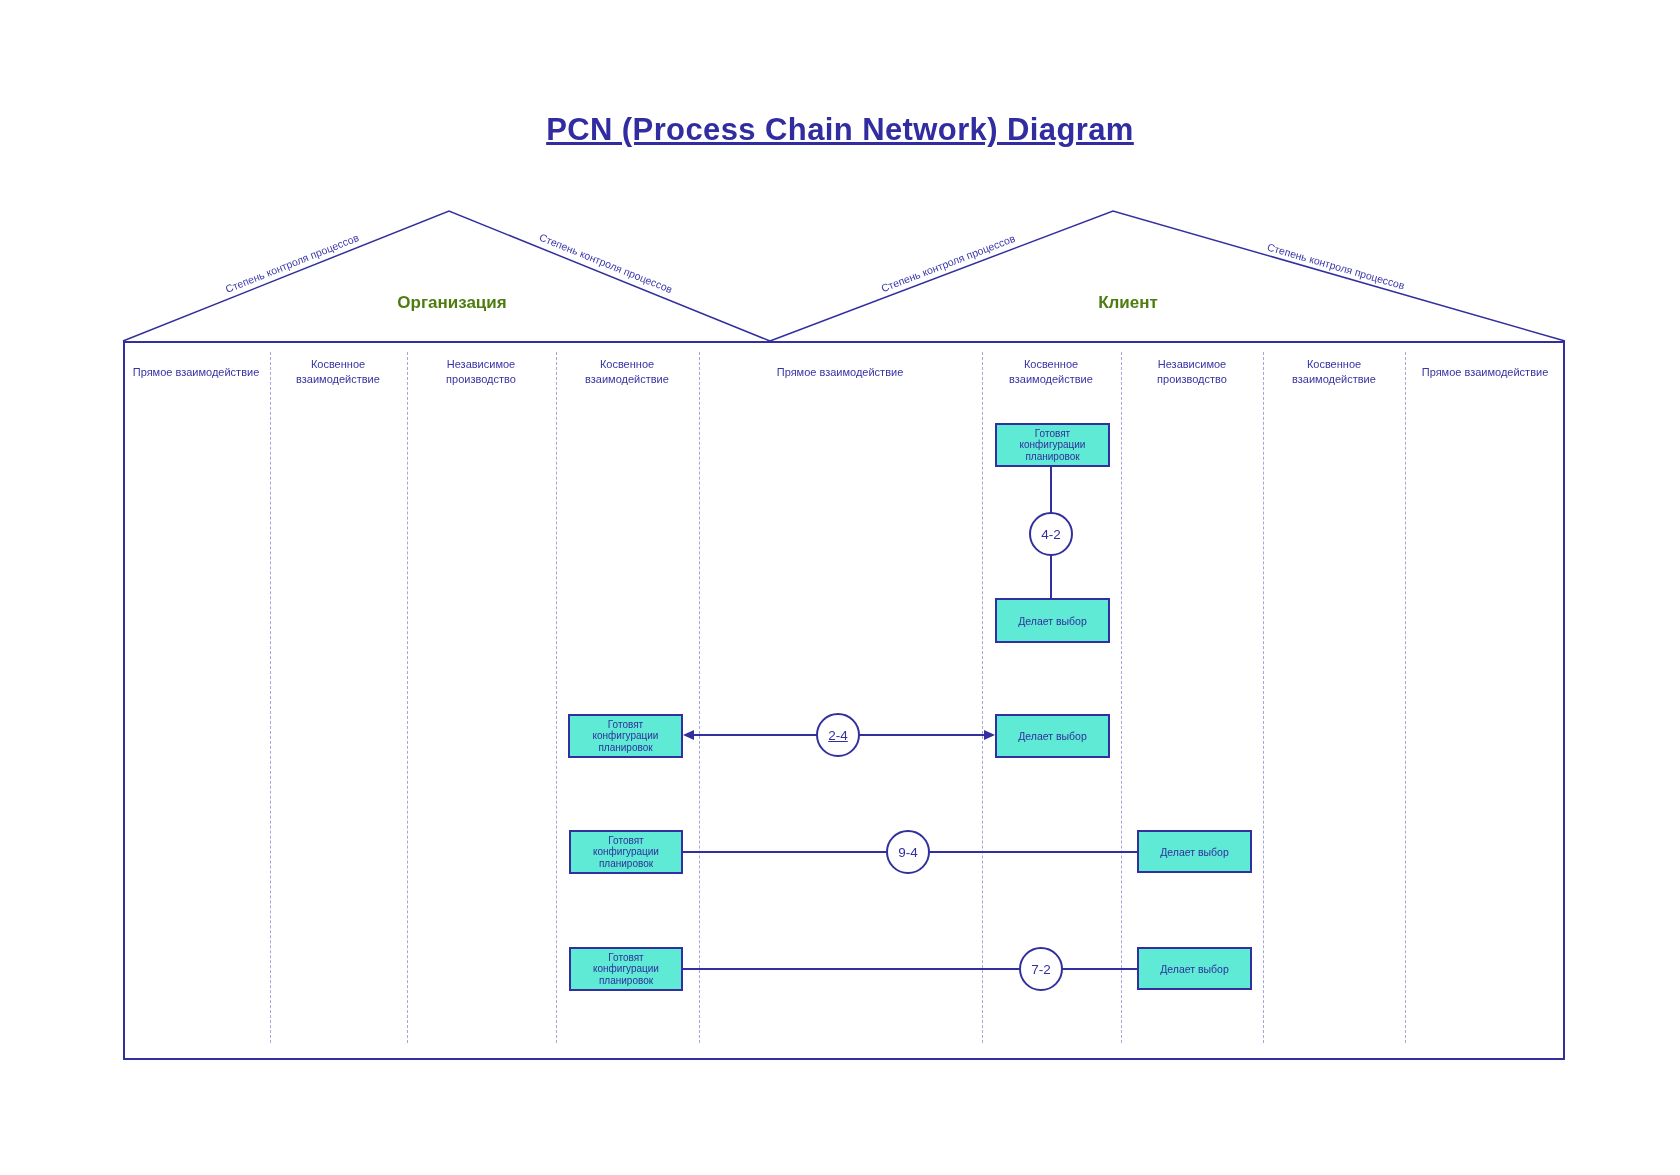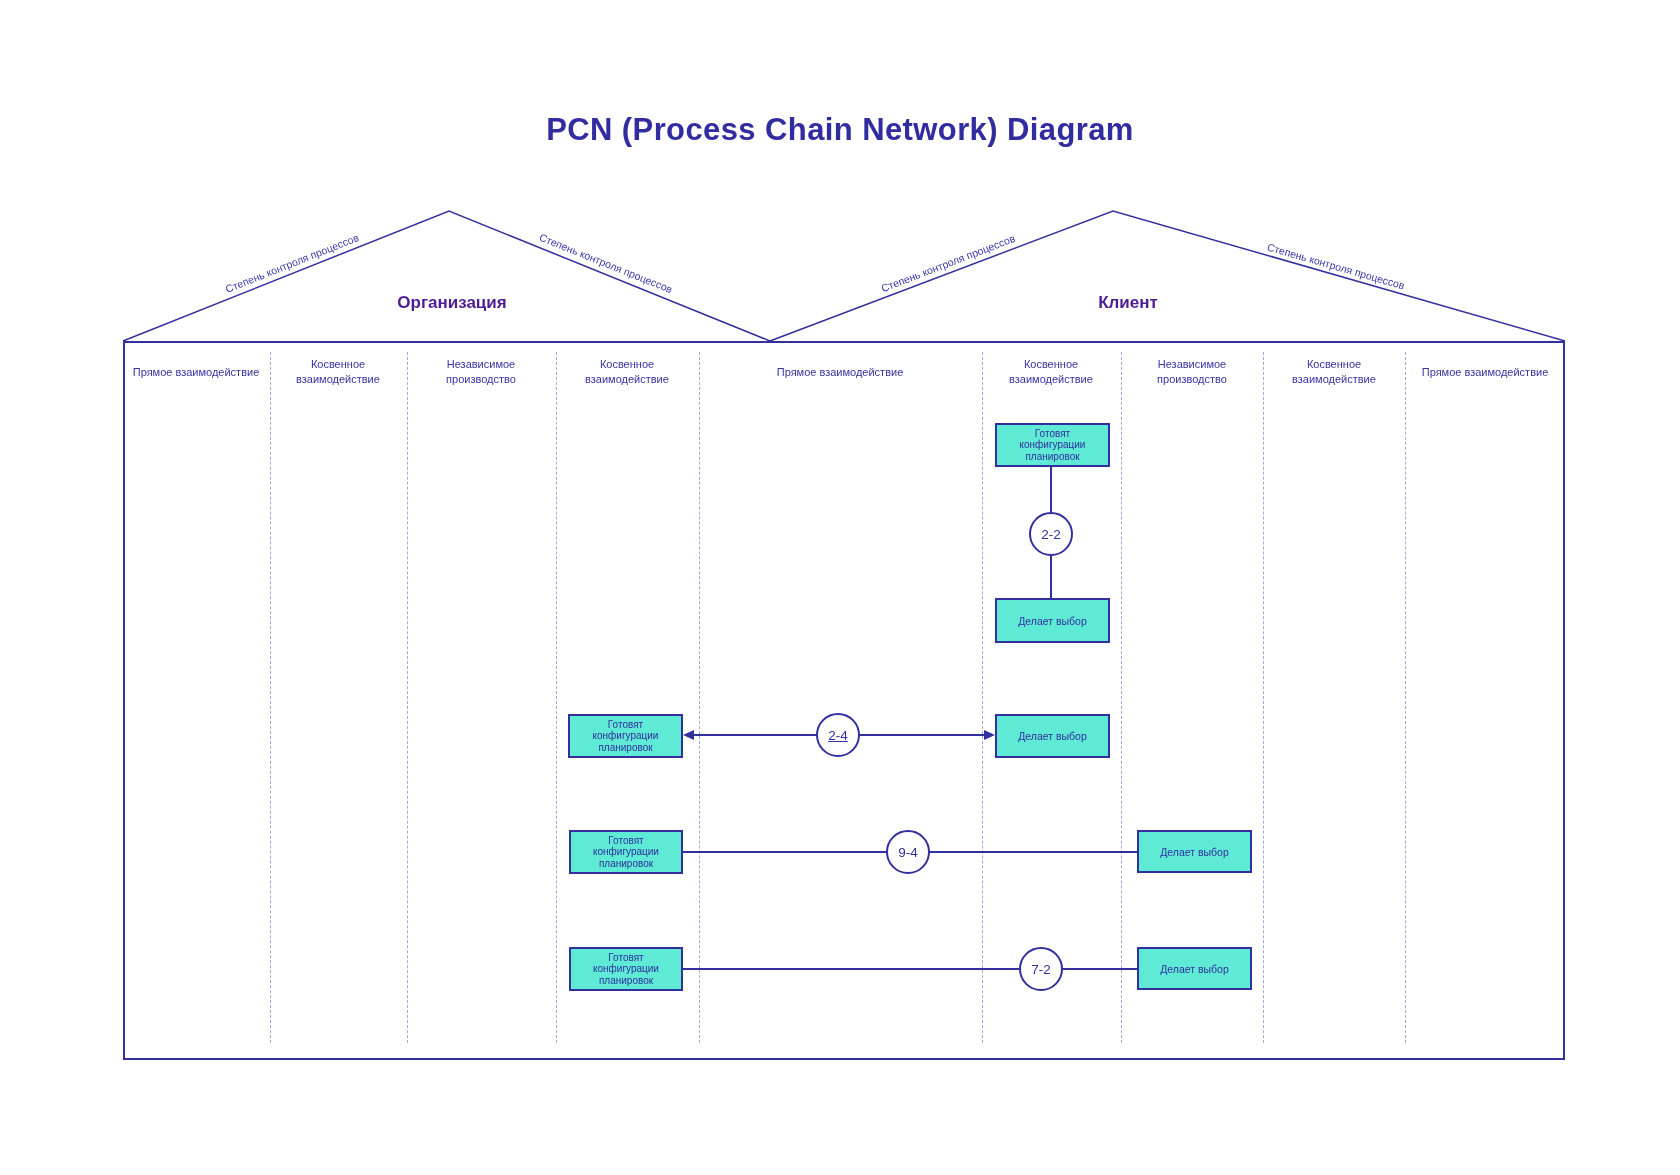--- a/index.html
+++ b/index.html
@@ -2,29 +2,29 @@
 <html><head>
 <meta charset="utf-8">
 <style>
   html,body{margin:0;padding:0;background:#ffffff;}
   .canvas{
     position:relative;width:1680px;height:1175px;background:#ffffff;
     font-family:"Liberation Sans",sans-serif;color:#322F9E;overflow:hidden;
   }
   .title{
     position:absolute;left:0;right:0;top:112px;text-align:center;
-    font-size:31px;font-weight:bold;letter-spacing:.4px;color:#312DA1;
+    font-size:31px;font-weight:bold;letter-spacing:.4px;color:#312DA1;text-decoration:underline;
   }
   .roof-svg{position:absolute;left:0;top:0;}
   .roof-label{
     position:absolute;font-size:10.5px;white-space:nowrap;color:#3A38A8;
   }
   .section-label{
     position:absolute;font-weight:bold;font-size:17px;
-    transform:translate(-50%,-50%);white-space:nowrap;color:#4c1d95;text-align:right;
+    transform:translate(-50%,-50%);white-space:nowrap;color:#4d7c0f;text-align:right;
   }
   .frame{
     position:absolute;left:123px;top:341px;width:1442px;height:719px;
     border:2px solid #322F9E;box-sizing:border-box;background:#ffffff;
   }
   .divider{
     position:absolute;top:352px;height:691px;width:0;
     border-left:1px dashed #A5A6DB;
   }
   .header{
@@ -89,21 +89,21 @@
   <div class="header" style="left:991px;width:120px;">Косвенное взаимодействие</div>
   <div class="header" style="left:1132px;width:120px;">Независимое производство</div>
   <div class="header" style="left:1274px;width:120px;">Косвенное взаимодействие</div>
   <div class="header" style="left:1410px;width:150px;">Прямое взаимодействие</div>
 
   <div class="vline" style="left:1050px;top:465px;width:2px;height:135px;"></div>
   <div class="box prep" style="left:995px;top:423px;width:115px;height:44px;">
     <div class="inner">Готовят конфигурации планировок</div>
   </div>
   <div class="circle" style="left:1029px;top:512px;">
-    <span>2-2</span>
+    <span>4-2</span>
   </div>
   <div class="box choose" style="left:995px;top:598px;width:115px;height:45px;">
     <span>Делает выбор</span>
   </div>
 
   <div class="hline" style="left:690px;top:734px;width:300px;height:2px;"></div>
   <div class="tri tri-left" style="left:683px;top:730px;"></div>
   <div class="tri tri-right" style="left:984px;top:730px;"></div>
   <div class="box prep" style="left:568px;top:714px;width:115px;height:44px;">
     <div class="inner">Готовят конфигурации планировок</div>

